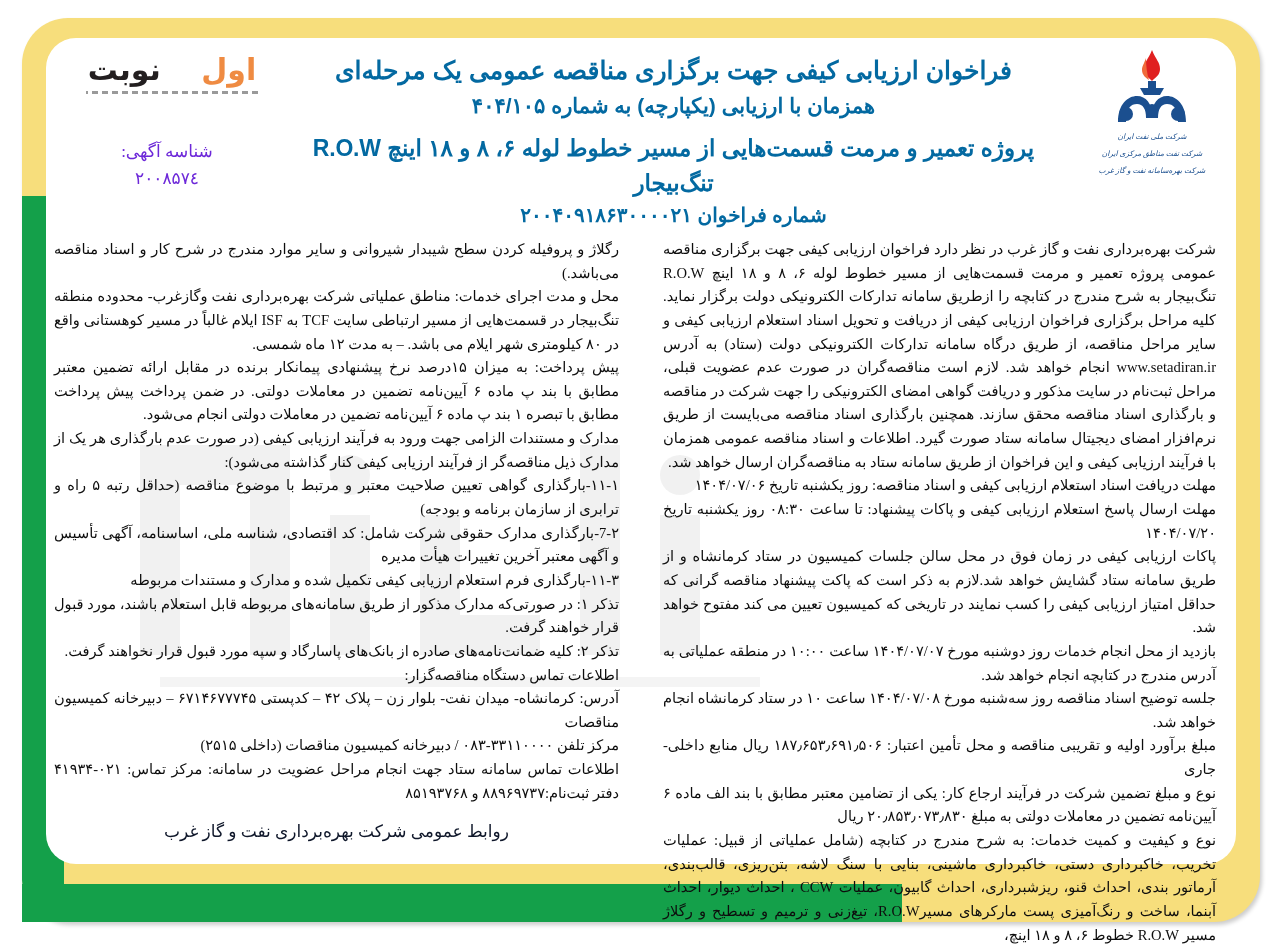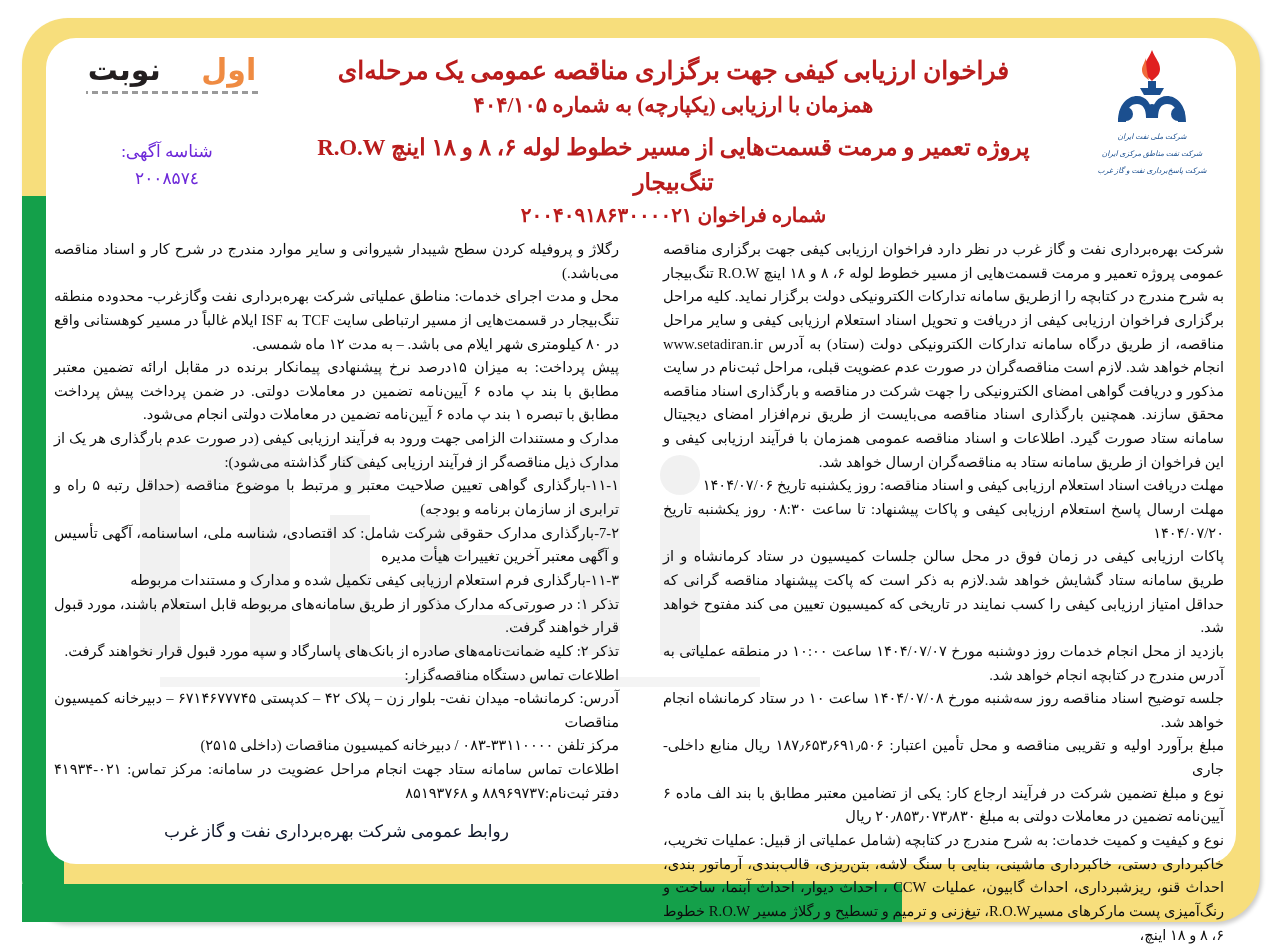--- a/index.html
+++ b/index.html
@@ -107,23 +107,23 @@
   }
 
   .title-block {
     position: absolute;
     right: 165px;
     left: 230px;
     top: 14px;
     text-align: center;
   }
   .title-line {
-    color: #b91c1c;
+    color: #0369a1;
     font-weight: bold;
-    font-family: Liberation Serif, serif;
+    font-family: Liberation Sans, sans-serif;
     line-height: 1.5;
     letter-spacing: -0.2px;
   }
   .t1 { font-size: 25px; }
   .t2 { font-size: 21px; }
   .t3 { font-size: 23px; margin-top: 10px; }
   .t4 { font-size: 20px; }
 
   .nobat-block {
     position: absolute;
@@ -167,21 +167,21 @@
     right: 0;
     left: 0;
     height: 626px;
     display: flex;
     flex-direction: row;
   }
   .col {
     width: 50%;
     padding: 0 14px;
   }
-  .col-right { padding-left: 22px; padding-right: 12px; }
+  .col-right { padding-left: 22px; padding-right: 20px; }
   .col-left  { padding-right: 22px; padding-left: 8px; }
 
   .p {
     font-size: 14.6px;
     line-height: 1.62;
     color: #0d0d0d;
     text-align: justify;
     text-justify: inter-word;
     margin-bottom: 0px;
   }
@@ -237,21 +237,21 @@
 
           <path d="M36 40 h24 l-4 7 h-16 z" fill="#1b4f8f"></path>
 
           <path d="M14 74 C14 56 24 48 33 48 C42 48 48 56 48 66 C48 56 54 48 63 48 C72 48 82 56 82 74 L74 74 C74 60 69 56 63 56 C57 56 54 61 54 70 L42 70 C42 61 39 56 33 56 C27 56 22 60 22 74 Z" fill="#1b4f8f"></path>
           <circle cx="22" cy="66" r="7" fill="#1b4f8f"></circle>
           <circle cx="74" cy="66" r="7" fill="#1b4f8f"></circle>
           <circle cx="48" cy="62" r="6" fill="#1b4f8f"></circle>
         </svg>
         <div class="logo-caption">شرکت ملی نفت ایران</div>
         <div class="logo-caption">شرکت نفت مناطق مرکزی ایران</div>
-        <div class="logo-caption">شرکت پاسخ‌برداری نفت و گاز غرب</div>
+        <div class="logo-caption">شرکت بهره‌سامانه نفت و گاز غرب</div>
       </div>
 
       <div class="title-block">
         <div class="title-line t1">فراخوان ارزیابی کیفی جهت برگزاری مناقصه عمومی یک مرحله‌ای</div>
         <div class="title-line t2">همزمان با ارزیابی (یکپارچه) به شماره ۴۰۴/۱۰۵</div>
         <div class="title-line t3">پروژه تعمیر و مرمت قسمت‌هایی از مسیر خطوط لوله ۶، ۸ و ۱۸ اینچ R.O.W تنگ‌بیجار</div>
         <div class="title-line t4">شماره فراخوان ۲۰۰۴۰۹۱۸۶۳۰۰۰۰۲۱</div>
       </div>
 
       <div class="nobat-block">

